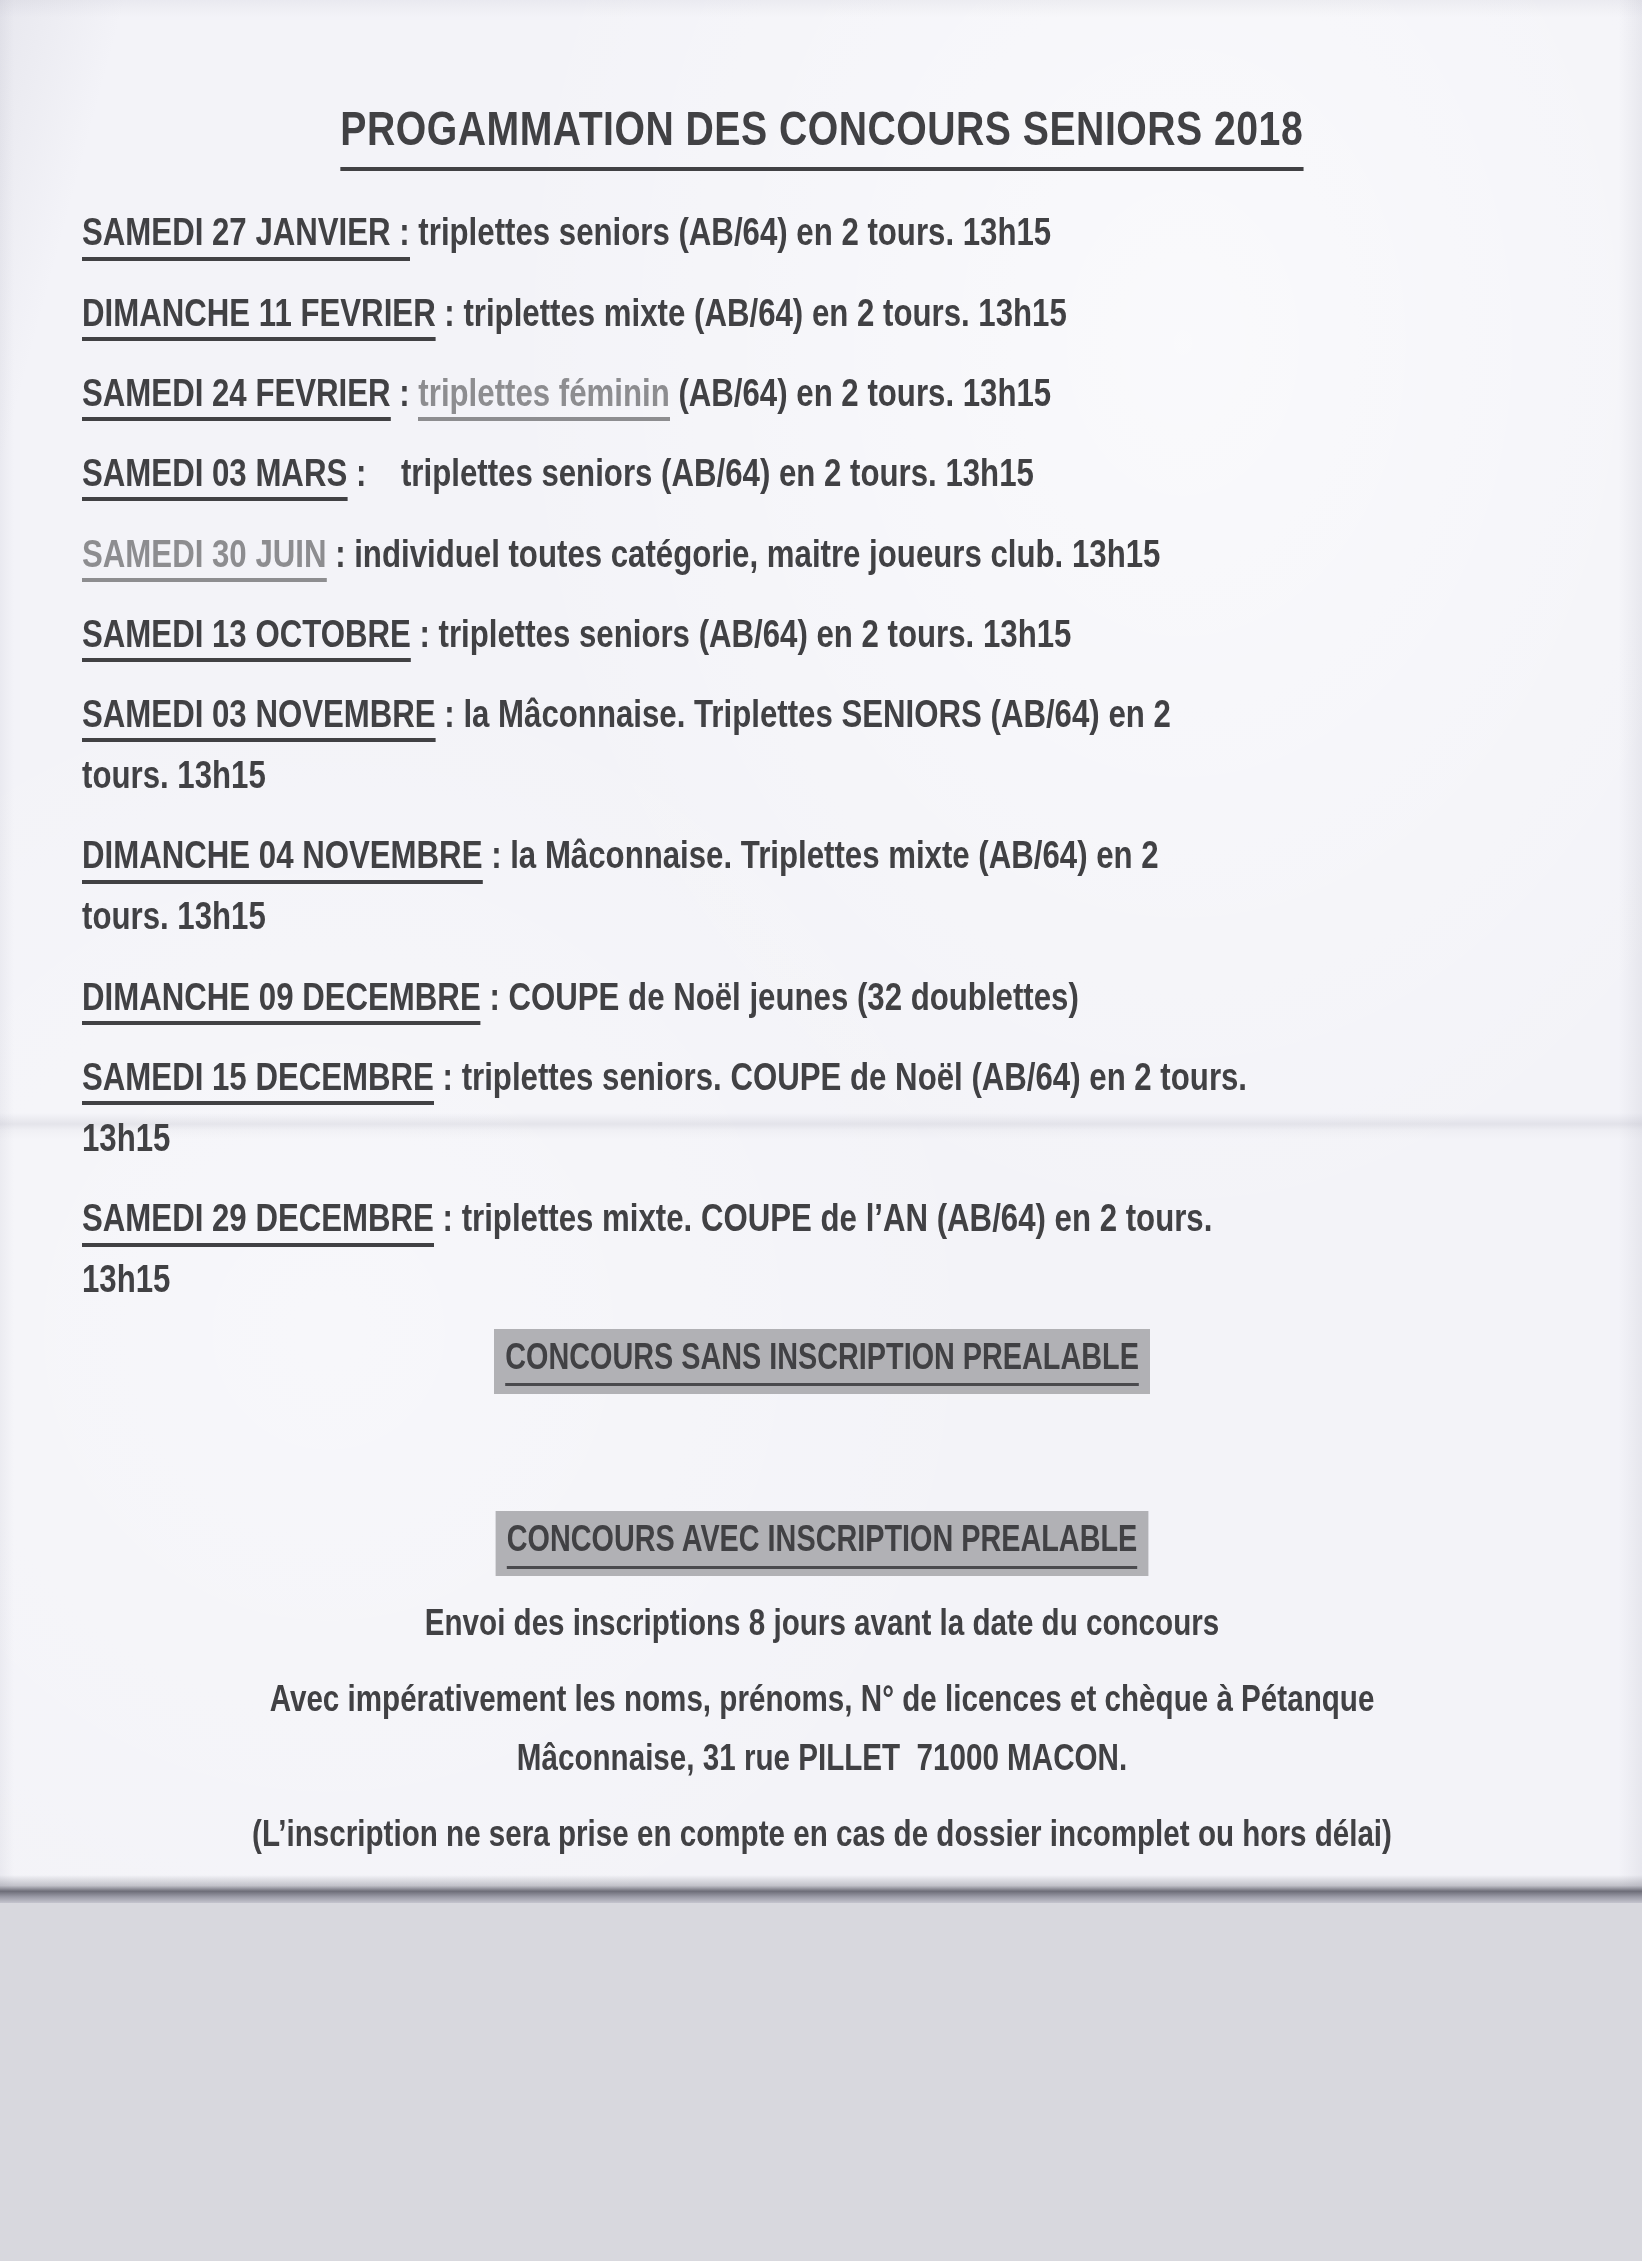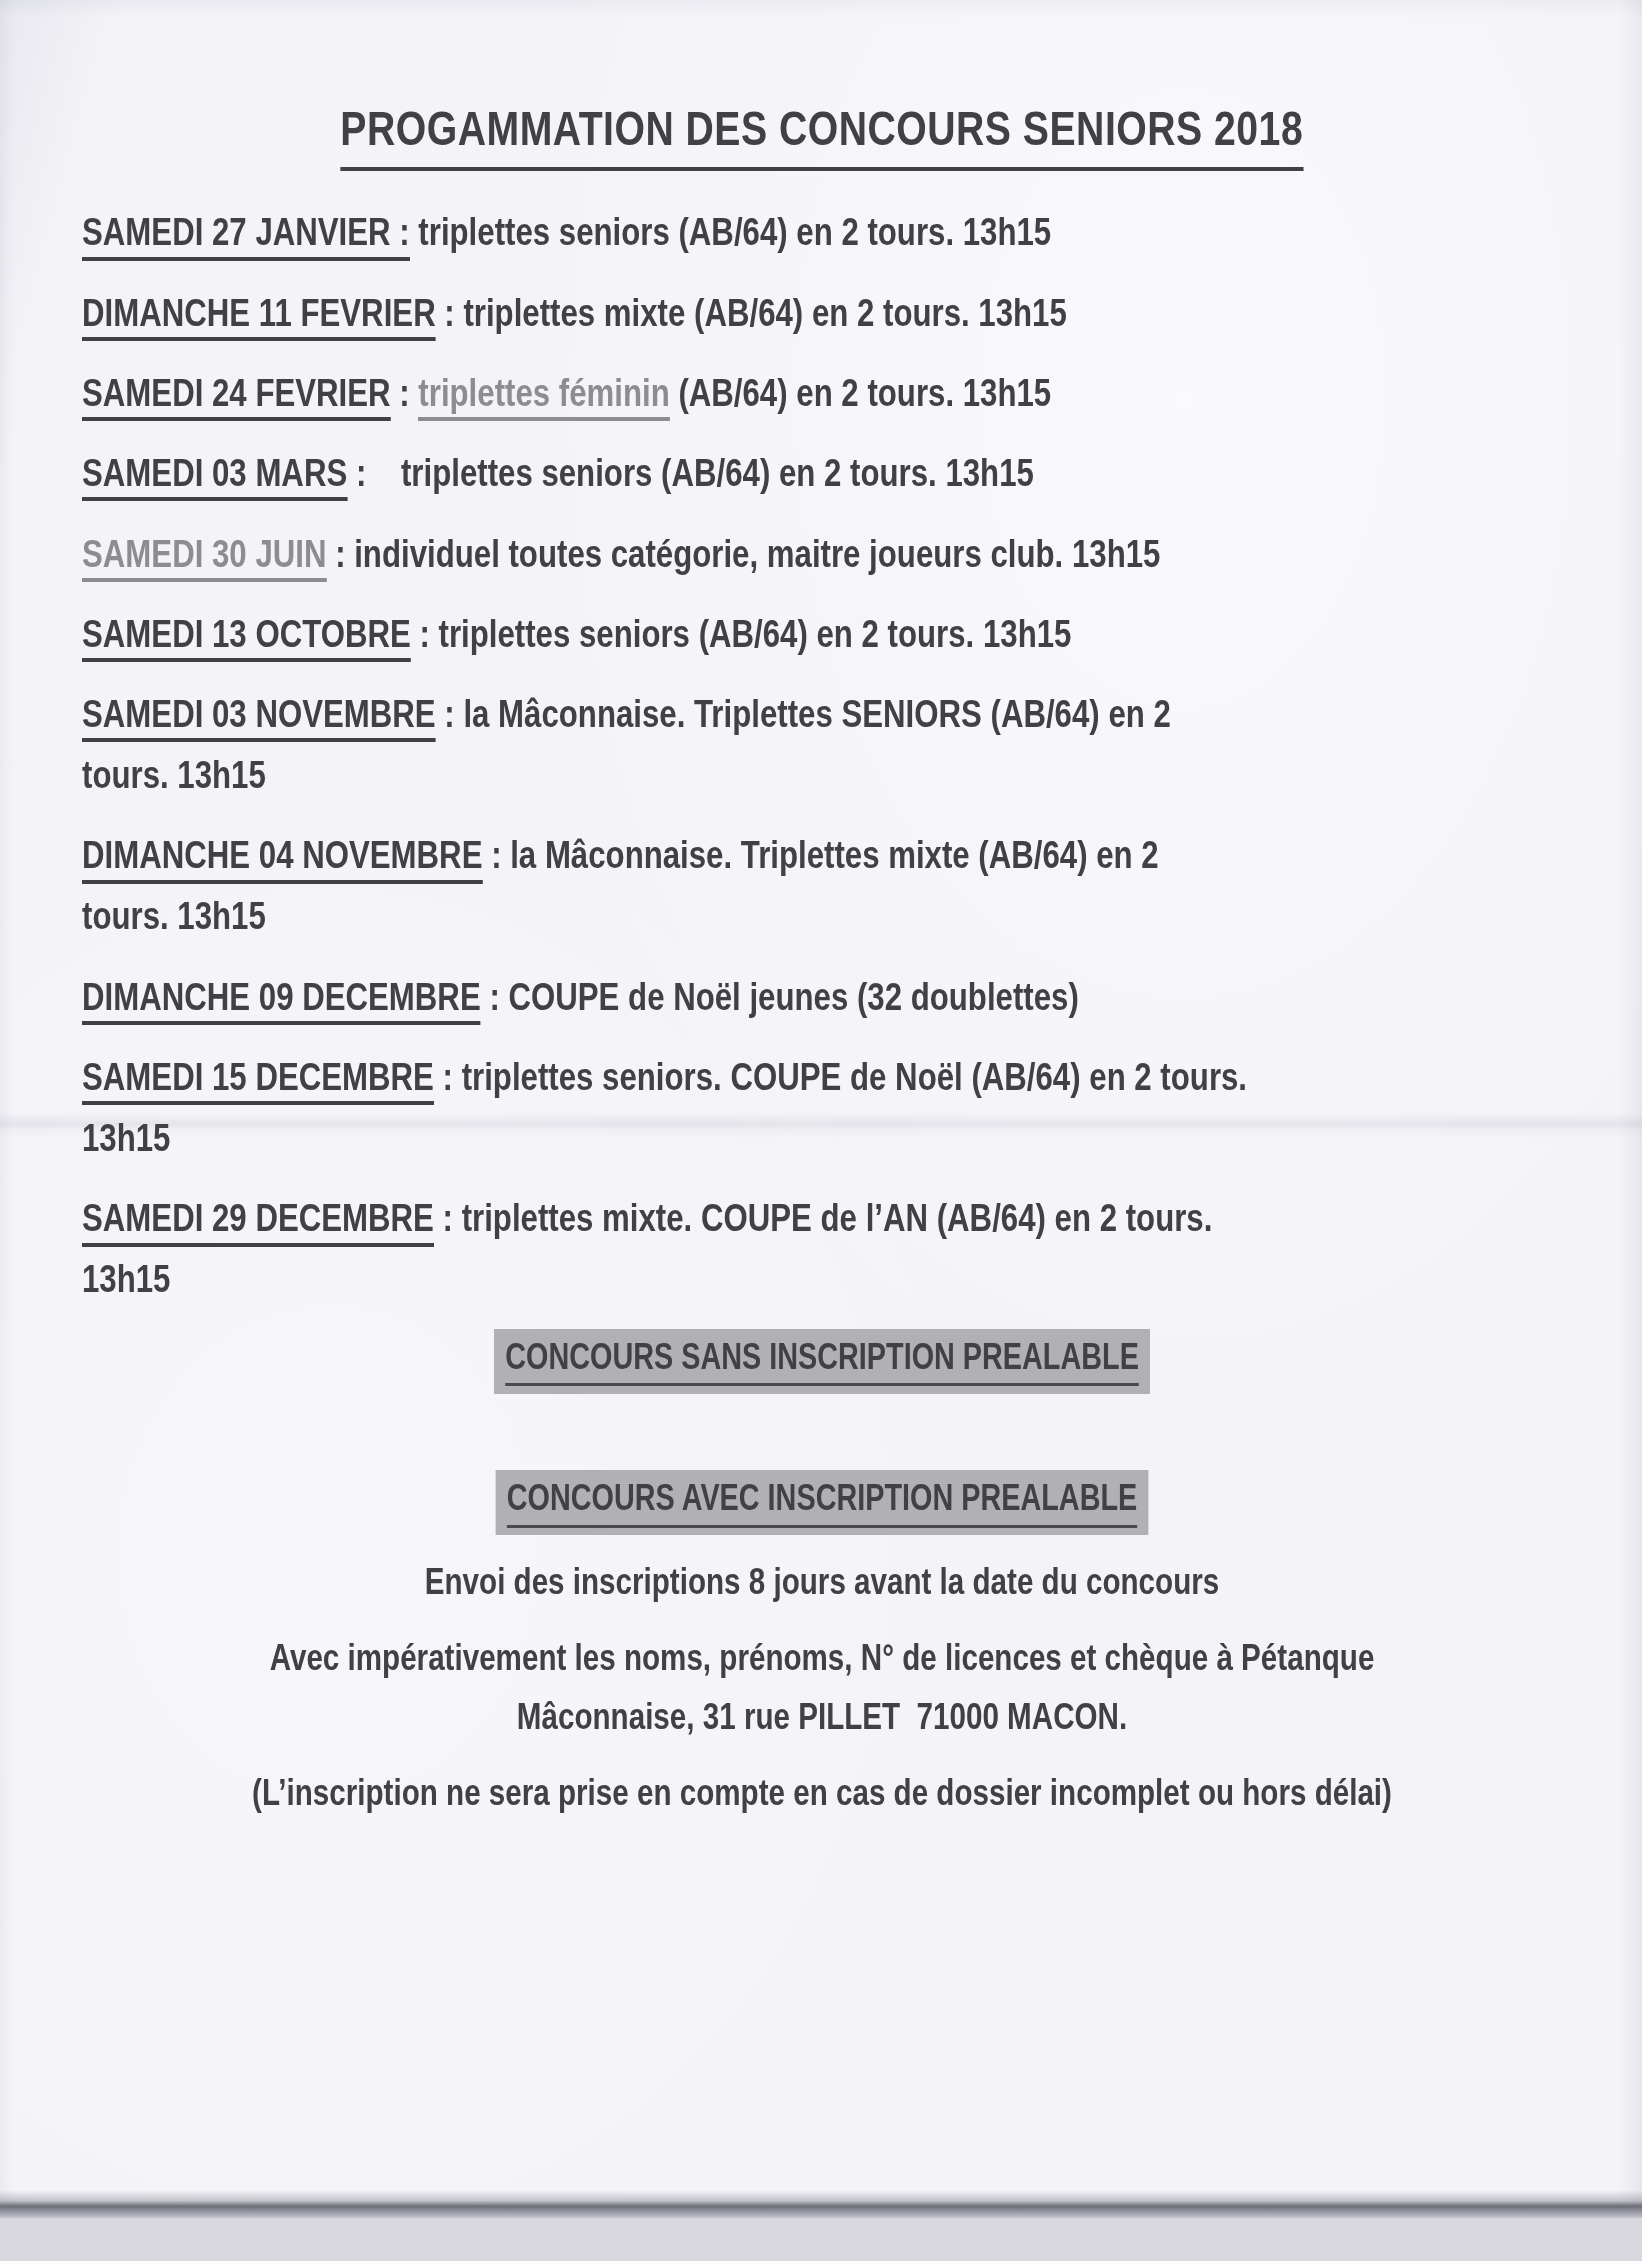--- a/index.html
+++ b/index.html
@@ -1,20 +1,20 @@
 <!DOCTYPE html>
 <html style="font-size:10.3px"><head>
 <meta charset="utf-8">
 <style>
   html, body { margin: 0; padding: 0; background: #d8d8de; }
 
   .page {
     position: relative;
     width: 1643px;
-    height: 2218px;
+    height: 1903px;
     margin: 0 auto;
     overflow: hidden;
     font-family: "Liberation Sans", sans-serif;
     font-weight: bold;
     color: var(--ink, #414144);
     background:
       linear-gradient(to bottom, rgba(150,150,168,.10), rgba(150,150,168,0) 17px),
       linear-gradient(to right, rgba(150,150,168,.10), rgba(150,150,168,0) 14px),
       linear-gradient(to left, rgba(150,150,168,.14), rgba(150,150,168,0) 24.5px),
       linear-gradient(105deg, rgba(150,150,168,.12) 0px, rgba(150,150,168,0) 122px),
@@ -45,21 +45,21 @@
     margin: 0 0 19.3px 0;
     white-space: pre;
     transform: scaleX(.8);
     transform-origin: left center;
   }
   .u { border-bottom: 4.5px solid currentColor; padding-bottom: 3.2px; }
   .muted { color: var(--muted, #8d8d90); }
 
   .section { text-align: center; }
   .sec-heading-row { margin-top: 10.3px; }
-  .section[data-section="1"] .sec-heading-row { margin-top: 76px; }
+  .section[data-section="1"] .sec-heading-row { margin-top: 117px; }
   .sec-heading {
     display: inline-block;
     background: var(--hl, #b1b1b5);
     padding: 6.4px 14px 7.7px 14px;
     transform: scaleX(.8);
     transform-origin: center;
   }
   .sec-heading-text {
     display: inline-block;
     font-size: 36px;

